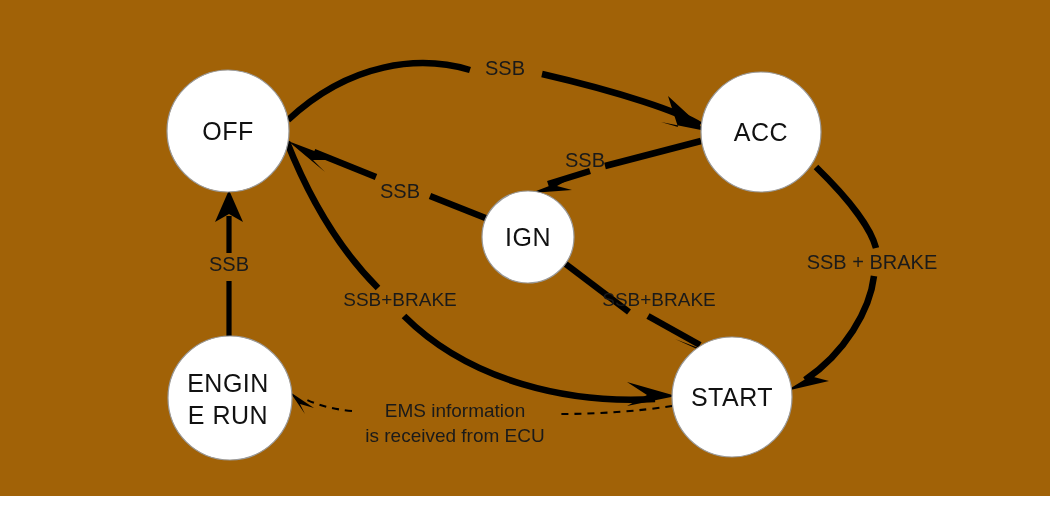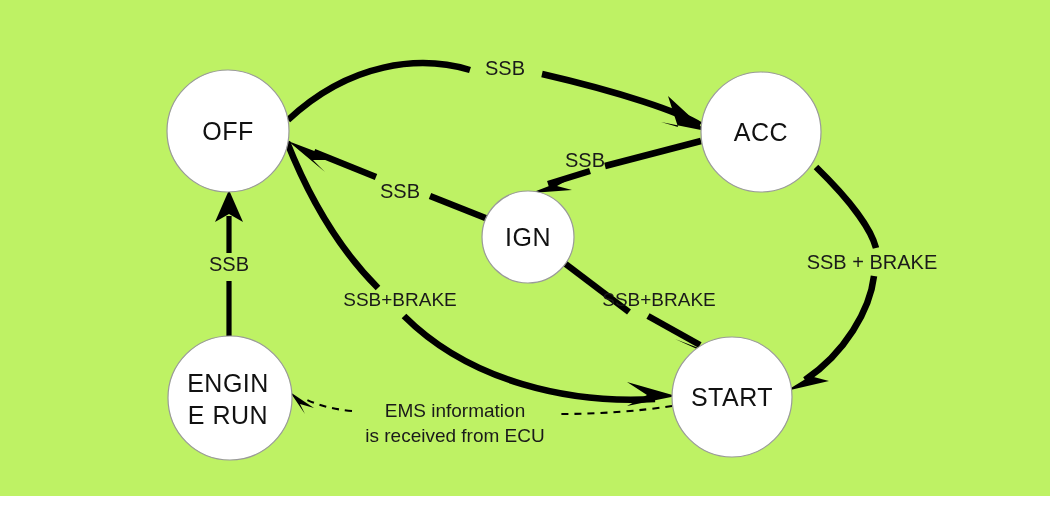--- a/index.html
+++ b/index.html
@@ -1,19 +1,19 @@
 <!DOCTYPE html>
 <html><head>
 <meta charset="utf-8">
 <style>
   html,body{margin:0;padding:0;background:#ffffff;}
   #canvas{
     position:relative;
     width:1050px;height:496px;
-    background:#bef264;
+    background:#a16207;
     font-family:"Liberation Sans", sans-serif;
     overflow:hidden;
   }
   svg#diagram{position:absolute;left:0;top:0;width:1050px;height:508px;}
   .node-circle{fill:#ffffff;stroke:#9a9a9a;stroke-width:1.2;}
   .node-label{
     font-family:"Liberation Sans", sans-serif;
     font-size:25px;
     fill:#111111;
     text-anchor:middle;

